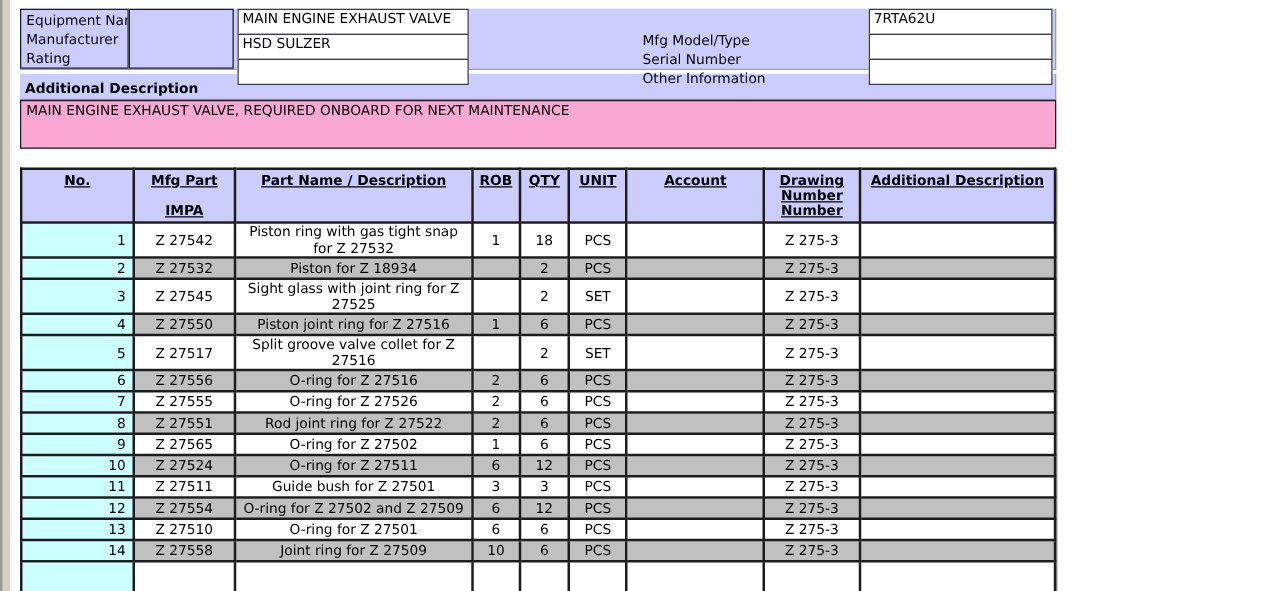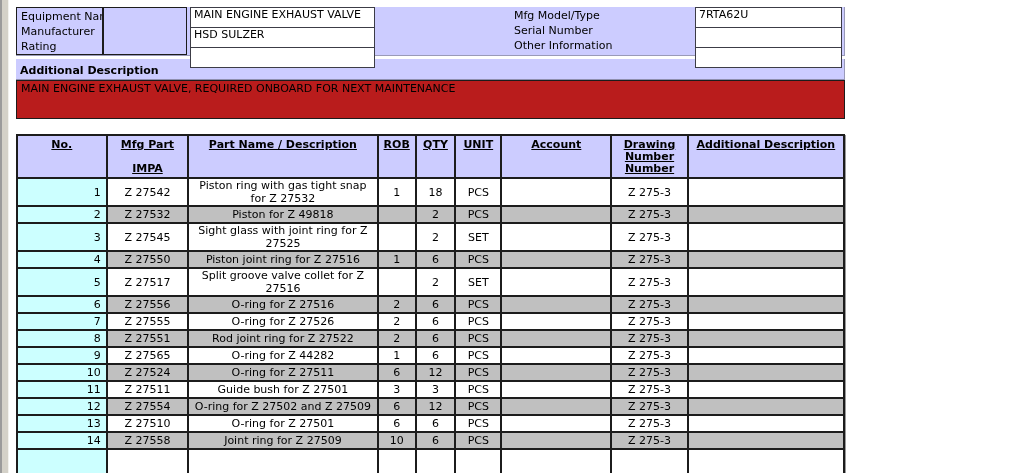--- a/index.html
+++ b/index.html
@@ -33,30 +33,30 @@
   }
   .fields-stack{position:absolute;top:0;}
   .fields-left{left:174px;width:185px;}
   .fields-right{left:679px;width:147px;}
   .field{
     height:21px;background:#fff;border:1px solid #3c3c46;
     box-sizing:border-box;margin-top:-1px;line-height:14px;
     padding:0 3px;overflow:hidden;white-space:nowrap;
   }
   .field:first-child{margin-top:0;}
-  .labels-right{position:absolute;left:498px;top:1px;}
+  .labels-right{position:absolute;left:498px;top:18px;}
 
   
   .section-strip{
     margin-top:3px;height:21px;background:#ccccff;box-sizing:border-box;
     border-right:1px solid #9a9ab8;border-bottom:1px solid #8f8fae;
     padding:5px 0 0 4px;font-weight:bold;
   }
   .desc-box{
-    height:39px;background:#b91c1c;border:1px solid #1c1c1c;
+    height:39px;background:#f9a8d4;border:1px solid #1c1c1c;
     box-sizing:border-box;padding:1px 4px;overflow:hidden;
   }
 
   
   table.parts{
     margin-top:15px;width:829px;border-collapse:collapse;table-layout:fixed;
     box-shadow:1px 1px 0 #9a9a9a;
   }
   table.parts th,table.parts td{
     border:2px solid #1c1c1c;font-size:11px;overflow:hidden;
@@ -151,21 +151,21 @@
           <td class="col-rob">1</td>
           <td class="col-qty">18</td>
           <td class="col-unit">PCS</td>
           <td class="col-account"></td>
           <td class="col-drawing">Z 275-3</td>
           <td class="col-additional"></td>
         </tr>
         <tr class="gray">
           <td class="col-no">2</td>
           <td class="col-mfg_part">Z 27532</td>
-          <td class="col-description">Piston for Z 49818</td>
+          <td class="col-description">Piston for Z 18934</td>
           <td class="col-rob"></td>
           <td class="col-qty">2</td>
           <td class="col-unit">PCS</td>
           <td class="col-account"></td>
           <td class="col-drawing">Z 275-3</td>
           <td class="col-additional"></td>
         </tr>
         <tr class="white">
           <td class="col-no">3</td>
           <td class="col-mfg_part">Z 27545</td>
@@ -228,21 +228,21 @@
           <td class="col-rob">2</td>
           <td class="col-qty">6</td>
           <td class="col-unit">PCS</td>
           <td class="col-account"></td>
           <td class="col-drawing">Z 275-3</td>
           <td class="col-additional"></td>
         </tr>
         <tr class="white">
           <td class="col-no">9</td>
           <td class="col-mfg_part">Z 27565</td>
-          <td class="col-description">O-ring for Z 44282</td>
+          <td class="col-description">O-ring for Z 27502</td>
           <td class="col-rob">1</td>
           <td class="col-qty">6</td>
           <td class="col-unit">PCS</td>
           <td class="col-account"></td>
           <td class="col-drawing">Z 275-3</td>
           <td class="col-additional"></td>
         </tr>
         <tr class="gray">
           <td class="col-no">10</td>
           <td class="col-mfg_part">Z 27524</td>

